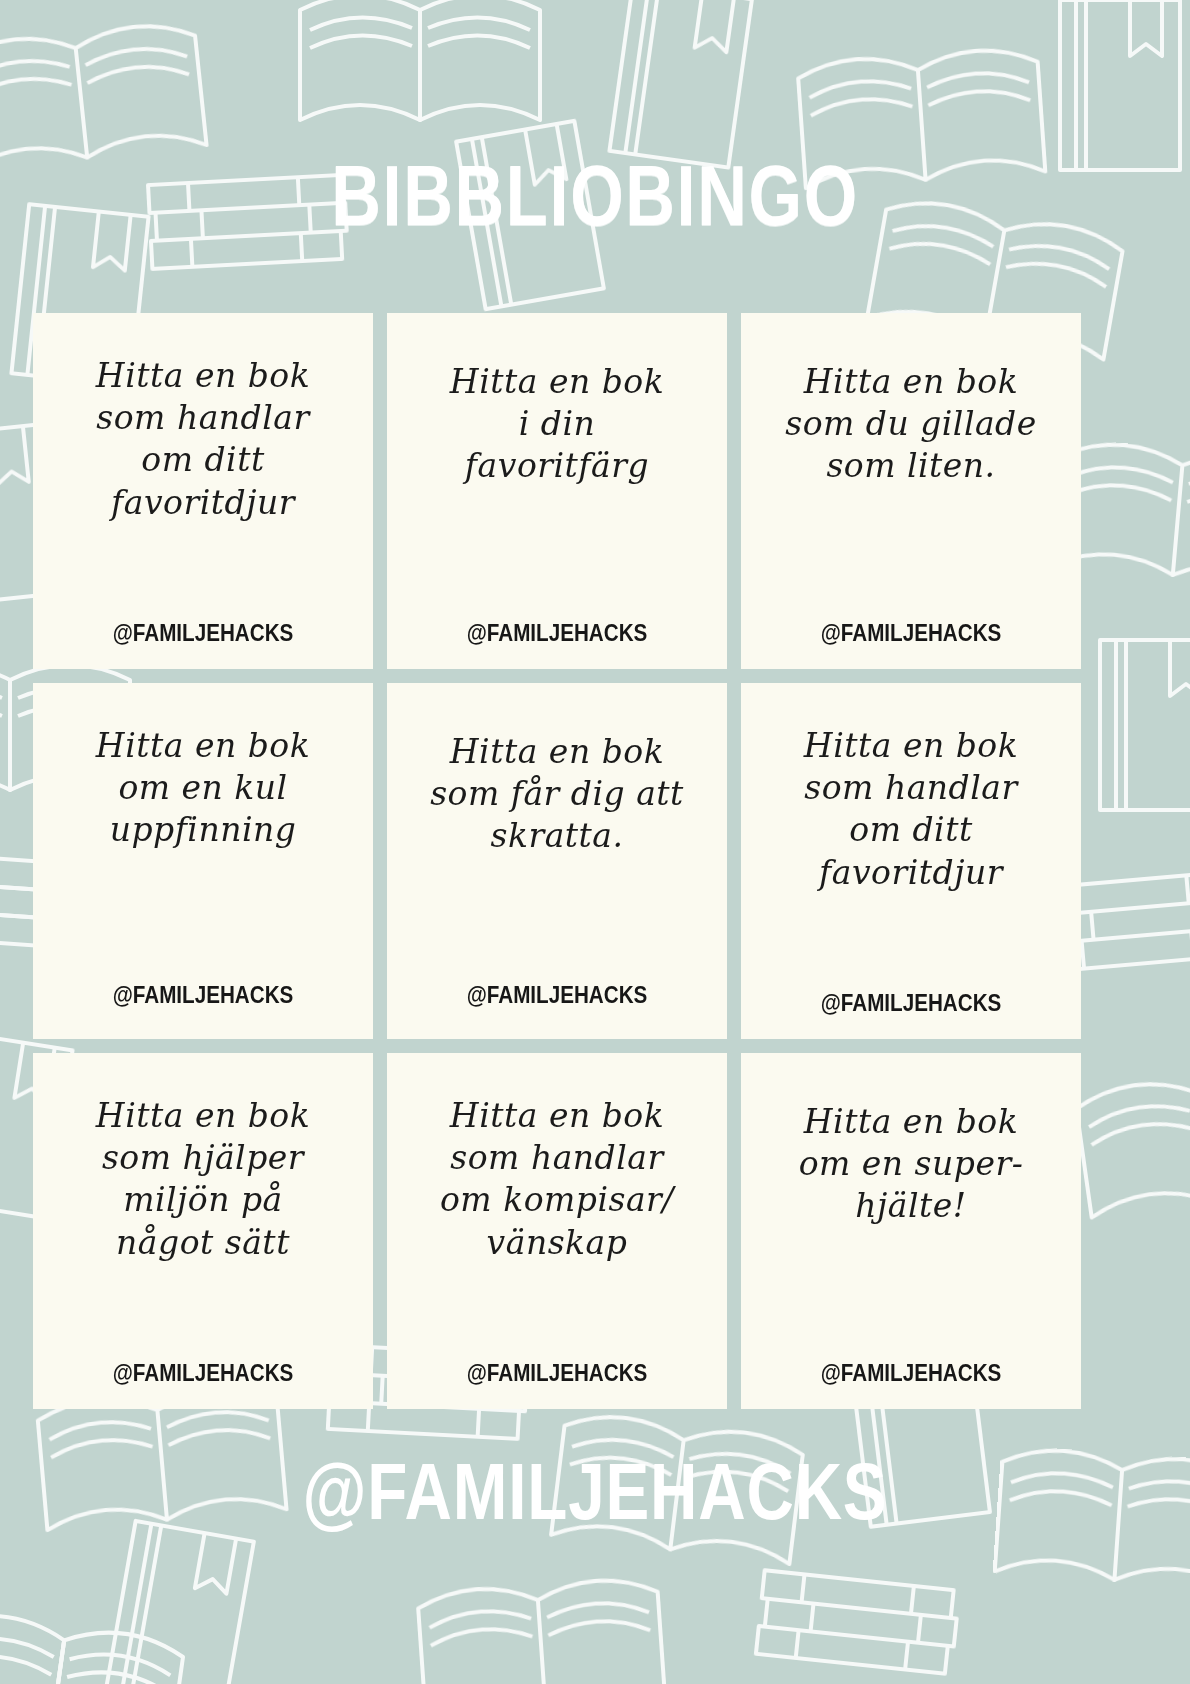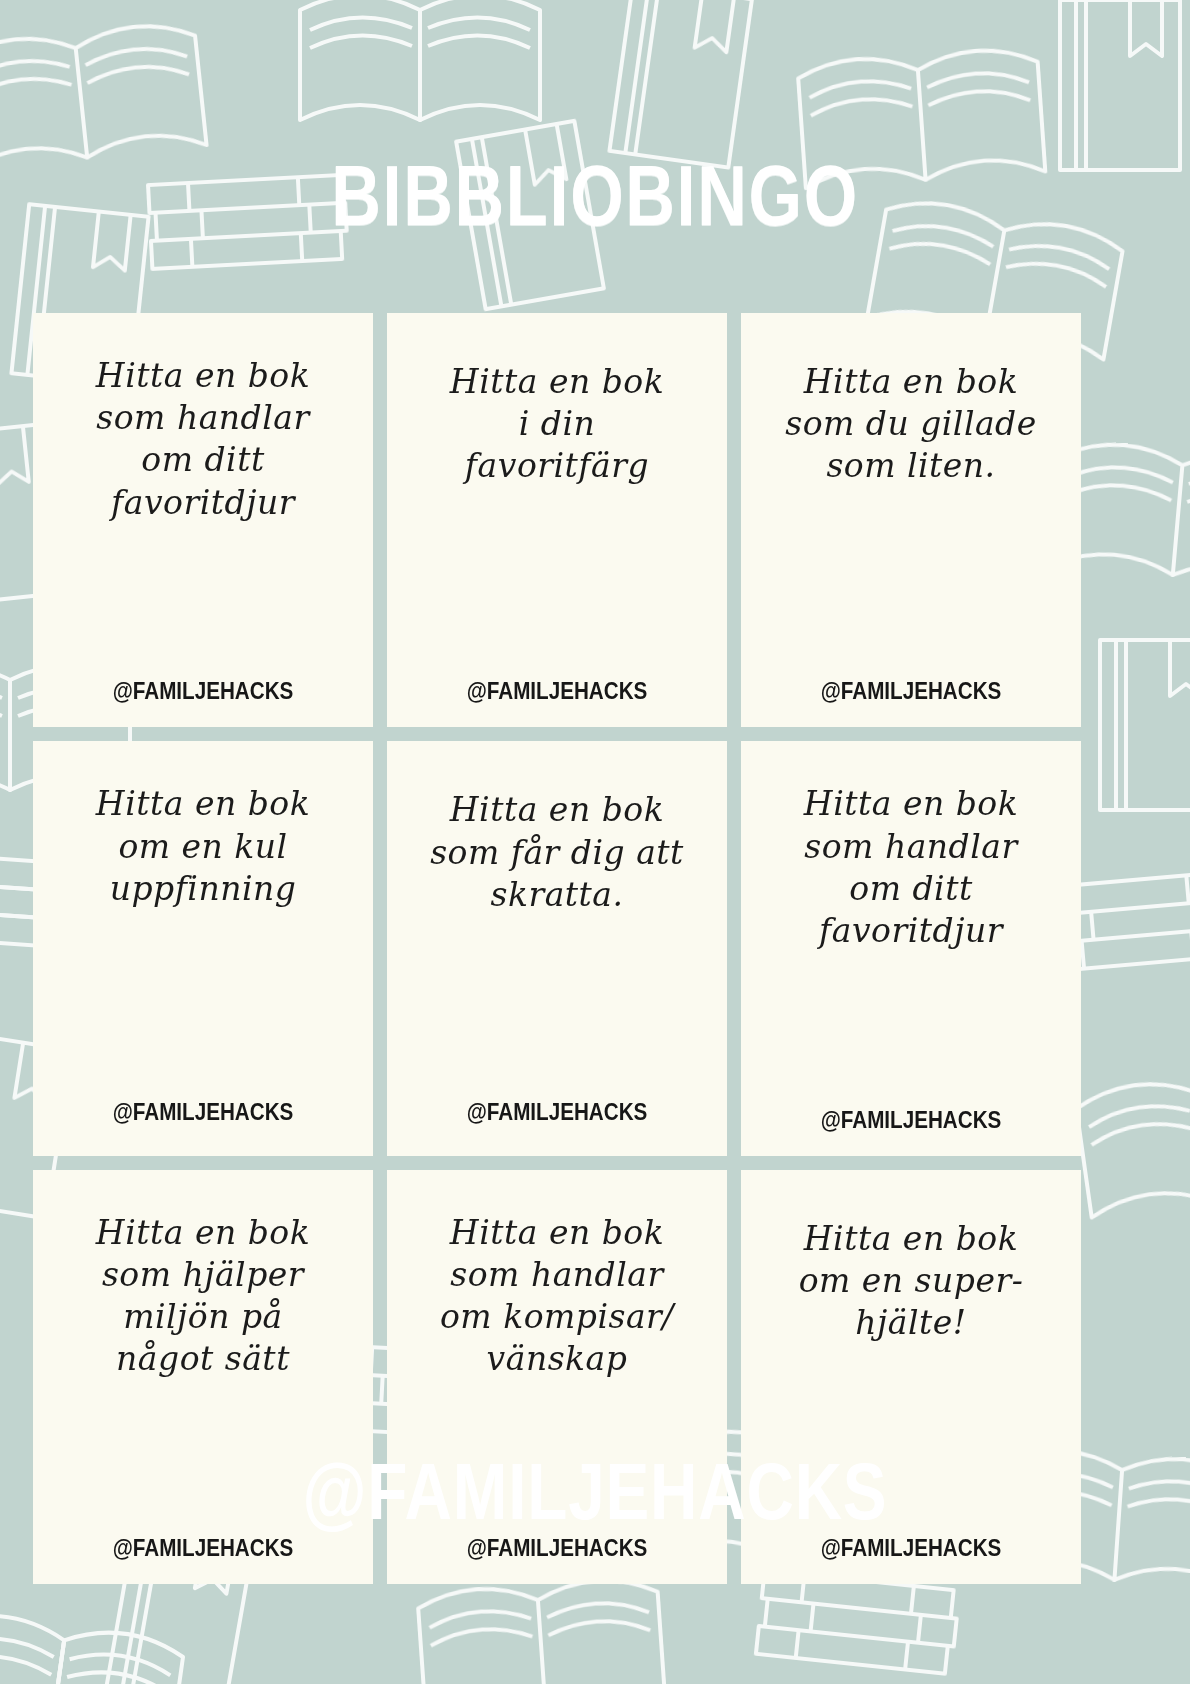--- a/index.html
+++ b/index.html
@@ -42,21 +42,21 @@
     line-height:1;
     text-shadow:0 1px 0 rgba(255,255,255,.6);
   }
 
   
   .grid {
     position:absolute;
     top:313px;
     left:33px;
     width:1048px;
-    height:1271px;
+    height:1096px;
     display:grid;
     grid-template-columns:repeat(3, 1fr);
     grid-template-rows:repeat(3, 1fr);
     column-gap:14px;
     row-gap:14px;
     z-index:2;
   }
 
   .cell {
     background:#fbfaf0;

